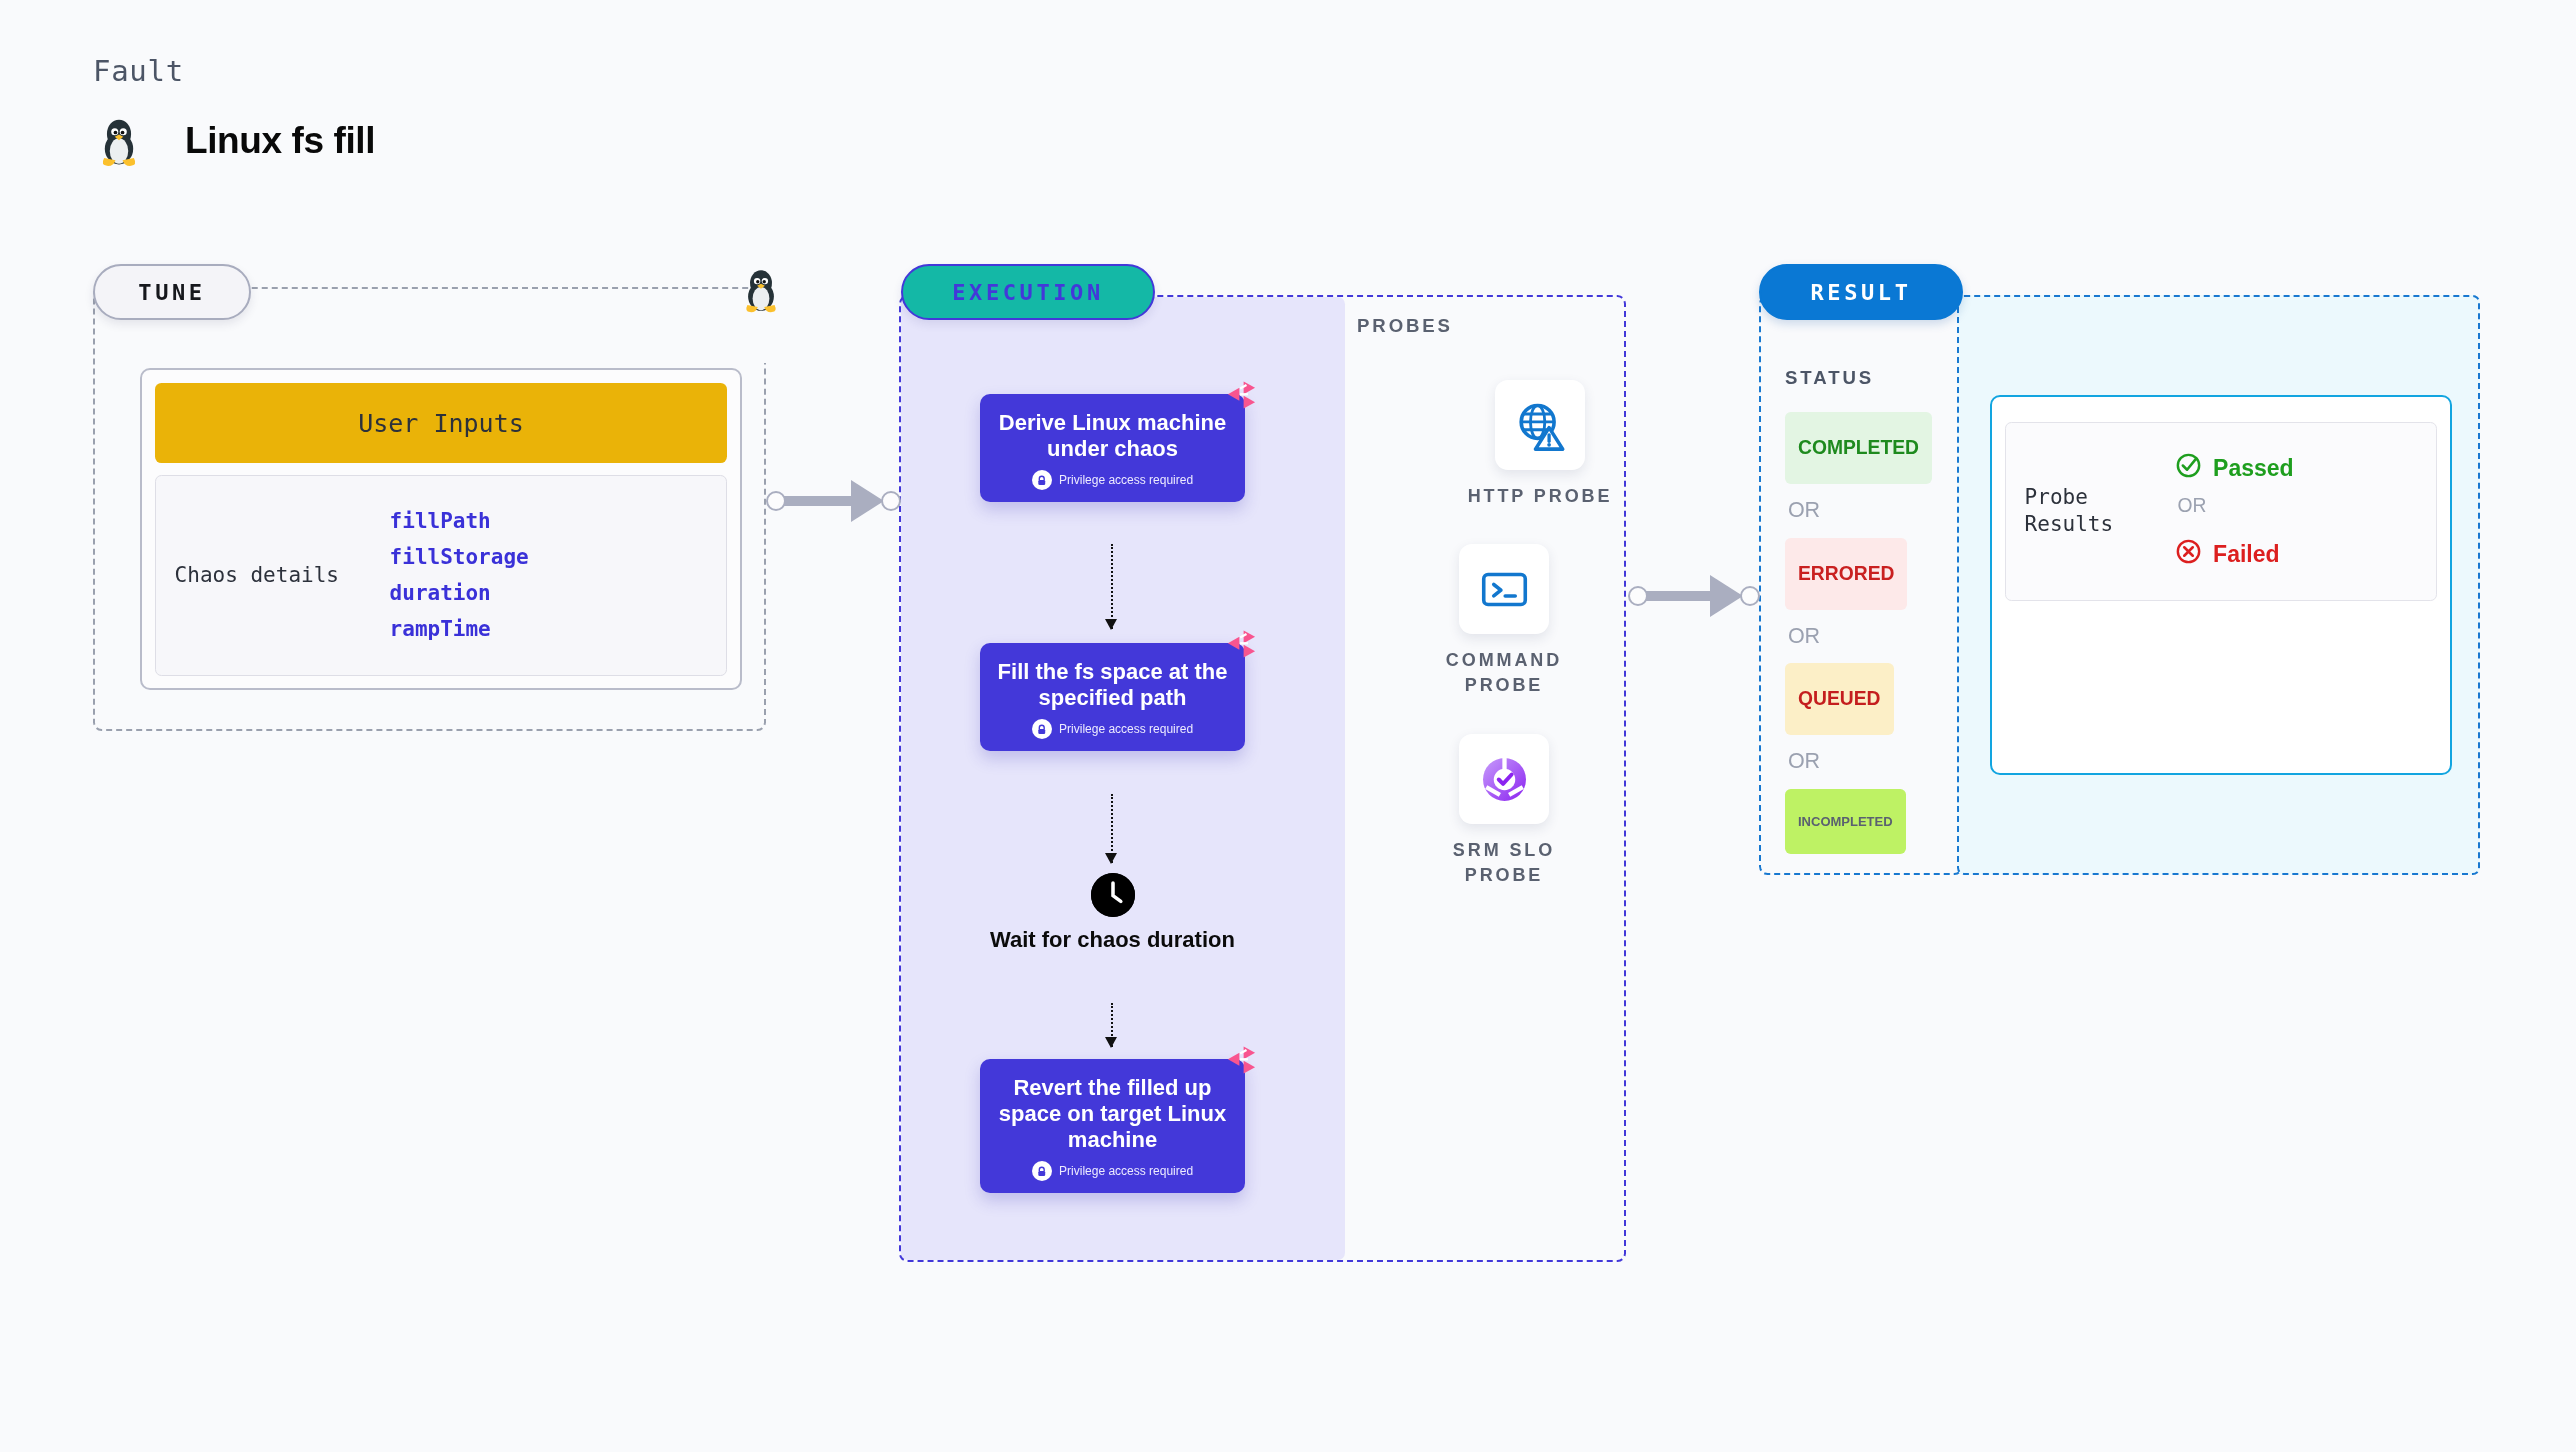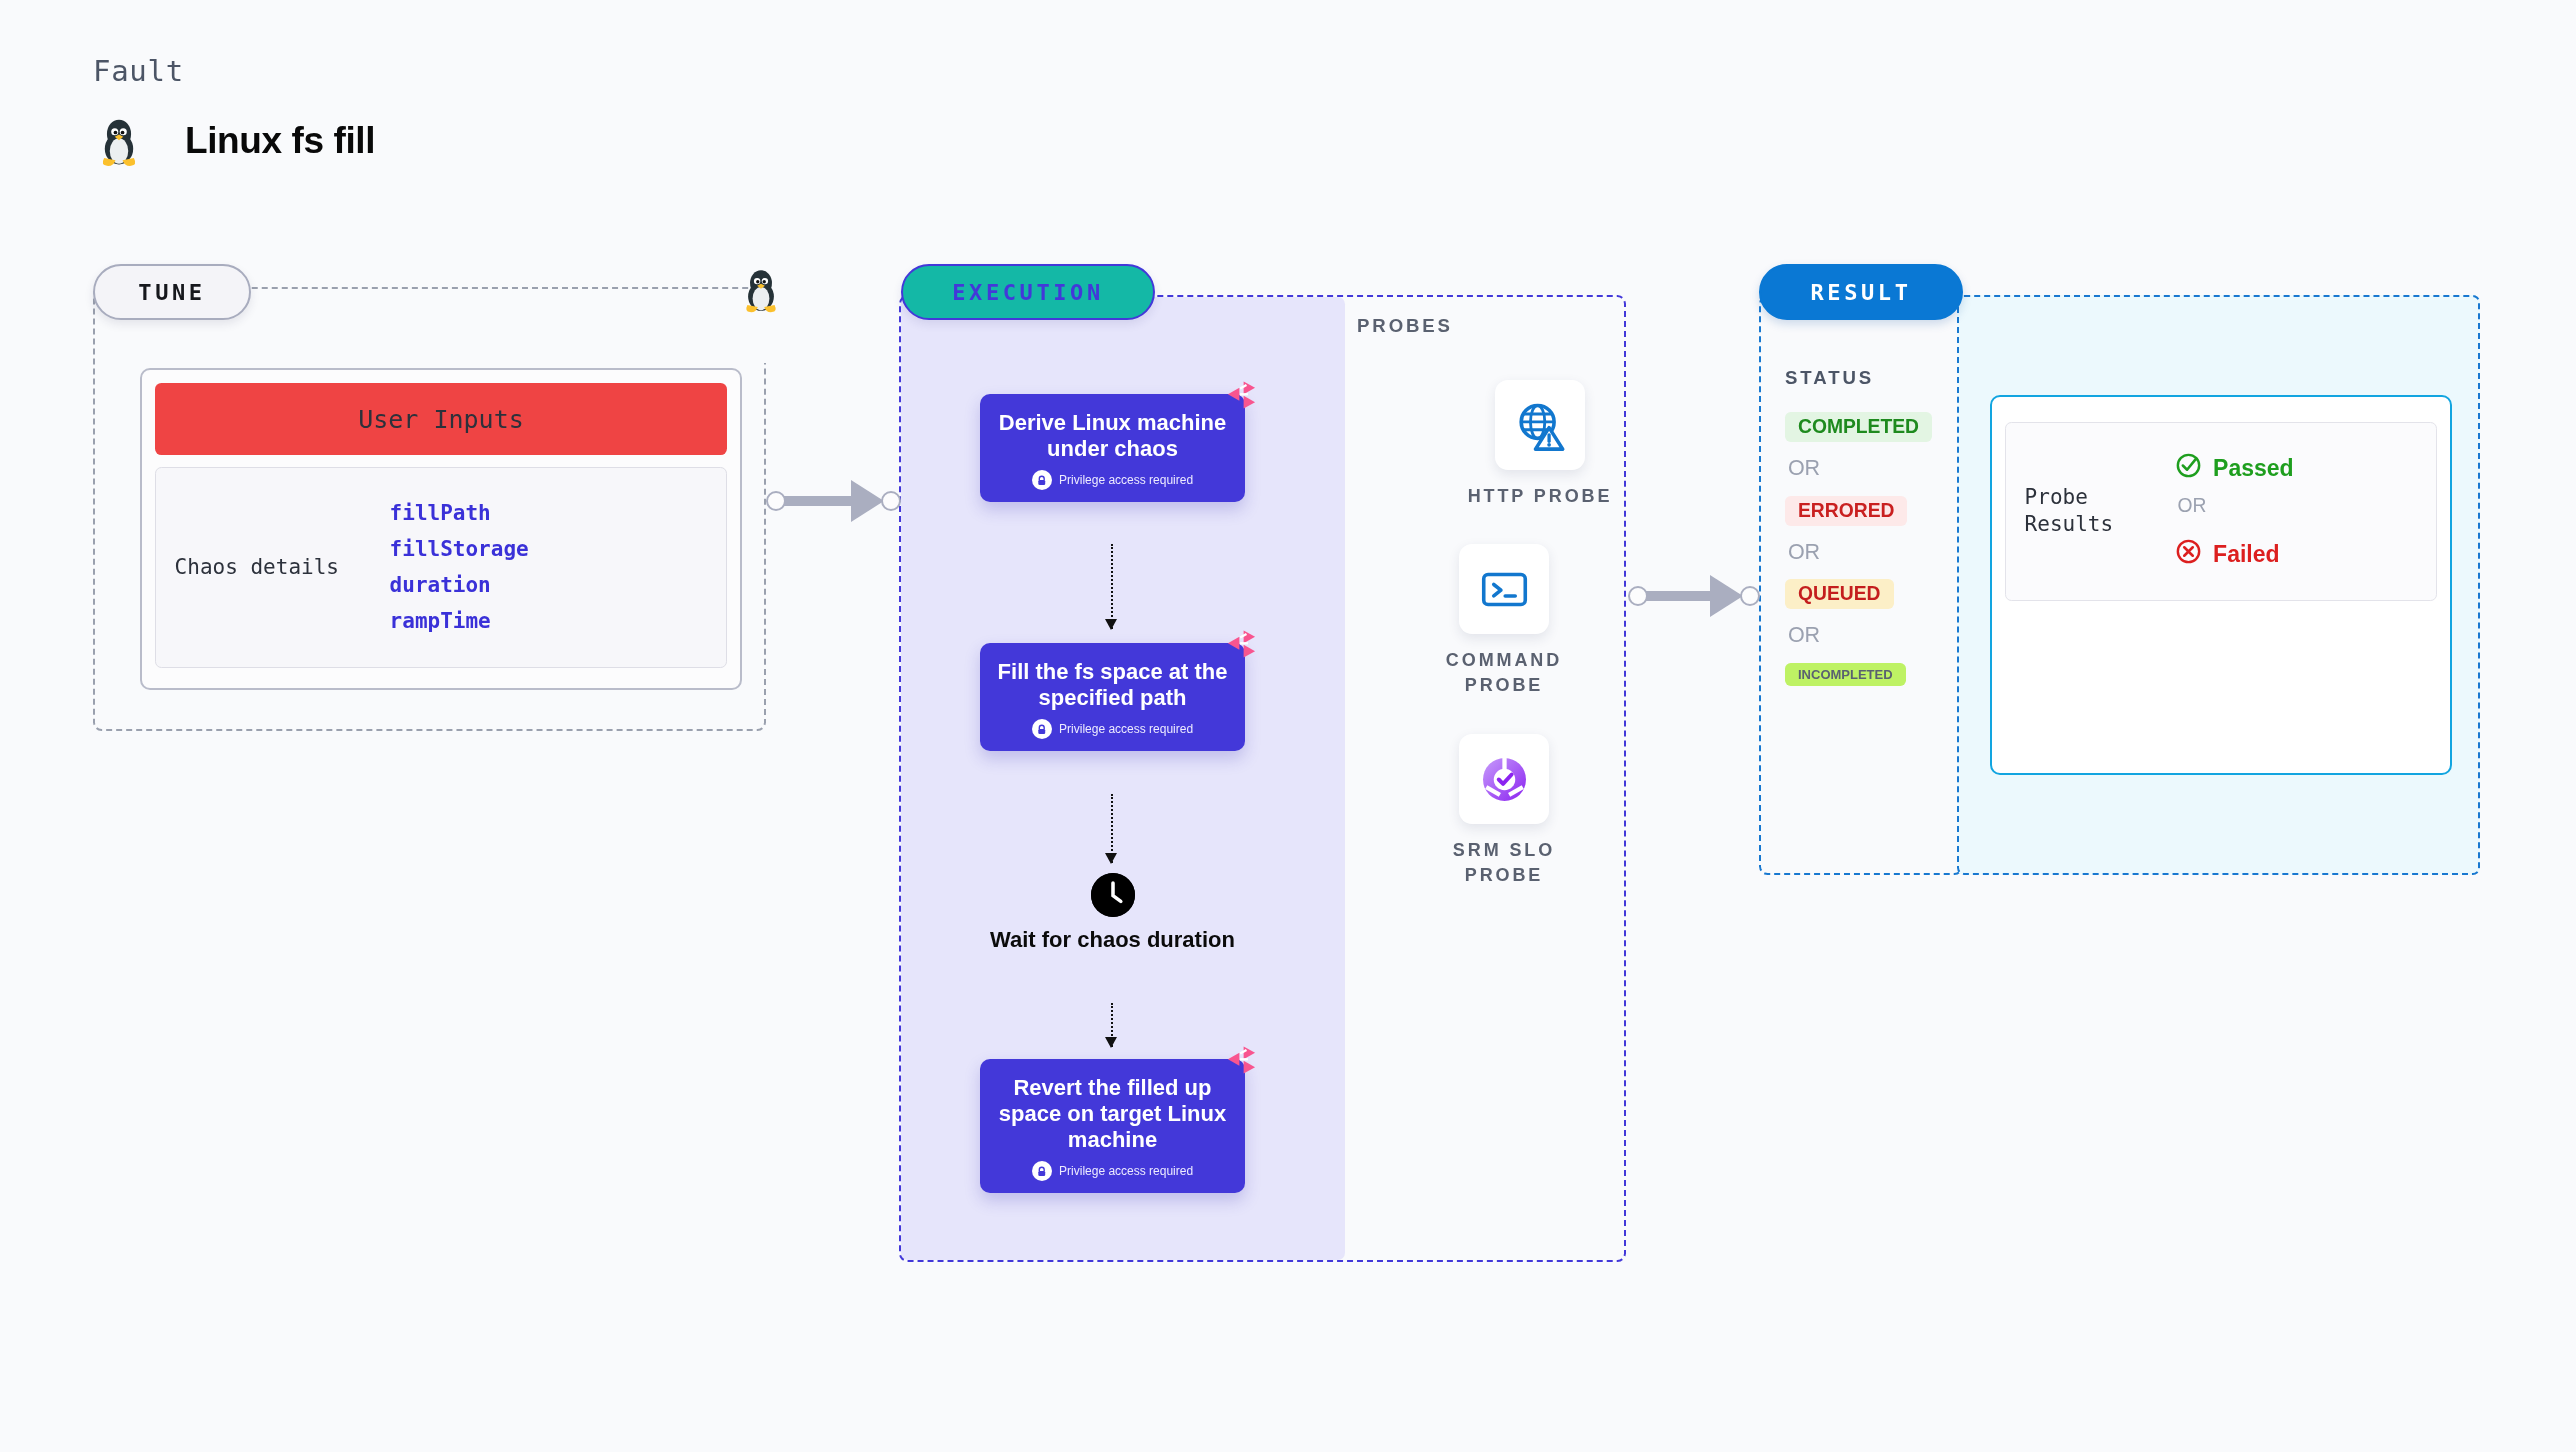--- a/index.html
+++ b/index.html
@@ -71,21 +71,21 @@
     box-shadow: 0 4.3px 10px rgba(10,80,160,0.18);
   }
 
   
   .inputs-card {
     position: absolute; left: 140px; top: 368px; width: 602px; height: 322px;
     background: #FCFCFD; border: 2.1px solid #B9BCCA; border-radius: 10px;
     padding: 13px;
   }
   .inputs-head {
-    height: 72px; background: #ef4444; border-radius: 6.4px;
+    height: 80px; background: #eab308; border-radius: 6.4px;
     display: flex; align-items: center; justify-content: center;
     font-family: "DejaVu Sans Mono", monospace; font-size: 25px; color: #2C313B;
   }
   .inputs-body {
     margin-top: 11.5px; height: 201px; background: #F7F7FA;
     border: 1.4px solid #DEDEE6; border-radius: 6.4px;
     display: flex; align-items: center; padding: 0 18.6px;
   }
   .inputs-body .lbl {
     font-family: "DejaVu Sans Mono", monospace; font-size: 21px; color: #2C313B;
@@ -153,21 +153,21 @@
 
   
   .status-title {
     position: absolute; left: 1785px; top: 367px;
     font-size: 18.6px; font-weight: 700; color: #4C5566; letter-spacing: 2.9px;
   }
   .status-col { position: absolute; left: 1785px; top: 412px; display: flex; flex-direction: column; }
   .status-badge {
     display: inline-flex; align-items: center; justify-content: center;
     border-radius: 5.7px; font-weight: 700; font-size: 19.3px;
-    padding: 4px 13px; align-self: flex-start;
+    padding: 25px 13px; align-self: flex-start;
   }
   .sb-completed { background: #E3F5E3; color: #1E8A1E; }
   .sb-errored   { background: #FDE9E9; color: #C92020; }
   .sb-queued    { background: #FCEFC7; color: #C41E1E; }
   .sb-incomplete{ background: #bef264; color: #5A6170; font-size: 13px; }
   .or-text { font-size: 21.5px; color: #9BA1B0; margin: 14.3px 0 14.3px 2.9px; }
 
   
   .output-card {
     position: absolute; left: 1990px; top: 395px; width: 462px; height: 380px;

